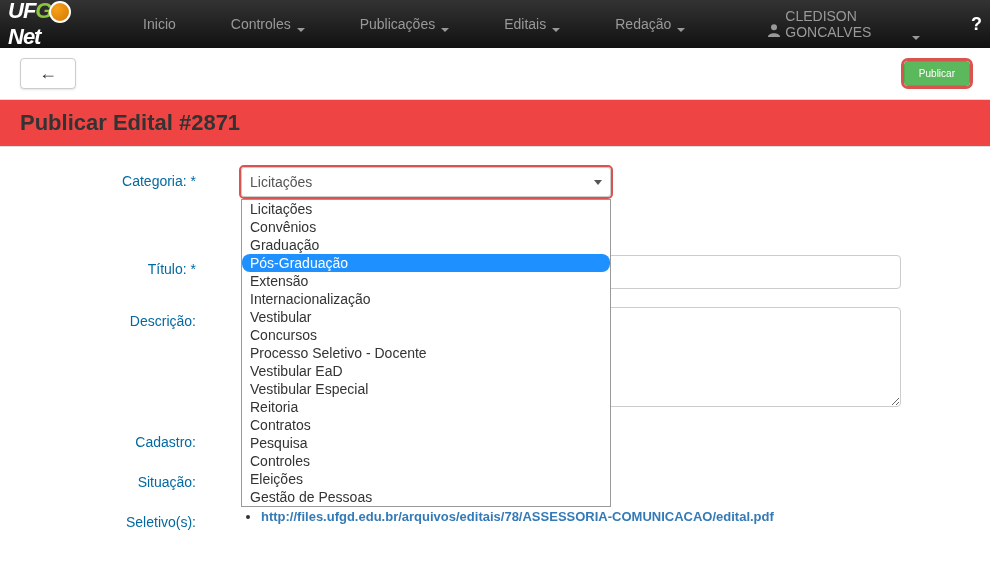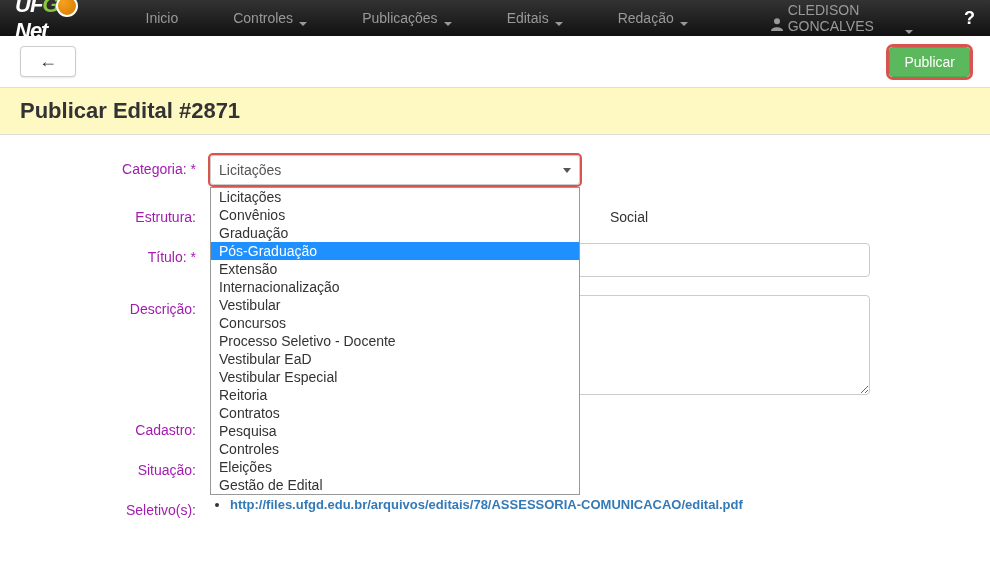--- a/index.html
+++ b/index.html
@@ -1,48 +1,48 @@
 <!DOCTYPE html>
 <html><head>
 <meta charset="utf-8">
 <style>
   * { box-sizing: border-box; margin: 0; padding: 0; }
   body { font-family: "Helvetica Neue", Helvetica, Arial, sans-serif; font-size: 14px; color: #333; background: #fff; width: 990px; }
   
-  .navbar { background: linear-gradient(to bottom, #333, #111); height: 36px; display: flex; align-items: center; padding: 0 15px; gap: 27px; }
+  .navbar { background: linear-gradient(to bottom, #333, #111); height: 48px; display: flex; align-items: center; padding: 0 8px; gap: 27px; }
   .logo { display: flex; align-items: center; margin-right: 20px; }
   .logo-text { font-family: Arial, sans-serif; font-size: 22px; font-weight: bold; font-style: italic; color: #fff; letter-spacing: -1px; }
   .logo-text .green { color: #8cc63f; }
   .globe { display: inline-block; width: 22px; height: 22px; border-radius: 50%; background: radial-gradient(circle at 30% 30%, #f7a11d, #d47800); border: 2px solid #fff; vertical-align: middle; margin: 0 -2px; }
   .nav-item { color: #999; padding: 10px 14px; font-size: 14px; cursor: pointer; display: flex; align-items: flex-end; gap: 4px; }
   .caret { display: inline-block; width: 0; height: 0; border-left: 4px solid transparent; border-right: 4px solid transparent; border-top: 4px solid #999; margin-left: 2px; }
   .nav-spacer { flex: 1; }
   .user-icon { display: inline-block; }
   .help-icon { color: #fff; font-weight: bold; font-size: 18px; margin-left: 10px; cursor: pointer; }
   
   .toolbar { padding: 10px 20px; display: flex; align-items: center; }
   .back-btn { background: #fff; border: 1px solid #ccc; border-radius: 4px; padding: 4px 18px; font-size: 18px; cursor: pointer; color: #333; box-shadow: 0 1px 2px rgba(0,0,0,0.1); }
   .spacer { flex: 1; }
-  .publish-btn { background: #5cb85c; color: #fff; border: 1px solid #4cae4c; border-radius: 4px; padding: 6px 14px; font-size: 14px; cursor: pointer; outline: 3px solid #d9534f; outline-offset: 0; }
+  .publish-btn { background: #5cb85c; color: #fff; border: 1px solid #4cae4c; border-radius: 4px; padding: 6px 14px; font-size: 10px; cursor: pointer; outline: 3px solid #d9534f; outline-offset: 0; }
   
-  .page-header { background: #fef9c3; border-top: 1px solid #ddd; border-bottom: 1px solid #ddd; padding: 10px 20px; }
+  .page-header { background: #ef4444; border-top: 1px solid #ddd; border-bottom: 1px solid #ddd; padding: 10px 20px; }
   .page-header h1 { font-size: 22px; font-weight: bold; color: #333; }
   
   .form-area { padding: 20px; position: relative; }
   .form-row { display: flex; align-items: flex-start; margin-bottom: 18px; }
-  .form-label { width: 190px; text-align: right; padding-right: 14px; padding-top: 6px; color: #a21caf; }
-  .form-control { flex: 1; max-width: 670px; }
+  .form-label { width: 190px; text-align: right; padding-right: 14px; padding-top: 6px; color: #0369a1; }
+  .form-control { flex: 1; max-width: 670px; margin-left: 31px; }
   
   .select-wrap { position: relative; width: 370px; }
   .select-box { width: 100%; height: 30px; border: 1px solid #ccc; border-radius: 3px; background: #fff; padding: 4px 8px; font-size: 14px; color: #555; outline: 2px solid #d9534f; outline-offset: 0; display: flex; align-items: center; justify-content: space-between; cursor: pointer; }
   .select-caret { width: 0; height: 0; border-left: 4px solid transparent; border-right: 4px solid transparent; border-top: 5px solid #555; }
   
   .dropdown-list { position: absolute; top: 32px; left: 0; width: 370px; background: #fff; border: 1px solid #999; z-index: 100; max-height: 360px; overflow-y: scroll; }
   .dropdown-item { padding: 1px 8px; font-size: 14px; color: #333; cursor: pointer; }
-  .dropdown-item.highlighted { background: #1e90ff; color: #fff; }
+  .dropdown-item.highlighted { background: #1e90ff; color: #fff; border-radius: 8px; }
   
   .static-text { padding-top: 6px; color: #333; }
   .text-input { width: 100%; max-width: 660px; height: 34px; border: 1px solid #ccc; border-radius: 4px; padding: 6px 10px; font-size: 14px; }
   .textarea-input { width: 100%; max-width: 660px; height: 100px; border: 1px solid #ccc; border-radius: 4px; padding: 6px 10px; font-size: 14px; resize: vertical; }
   
   .file-list { list-style: disc; padding-left: 20px; }
   .file-link { color: #337ab7; font-weight: bold; text-decoration: none; font-size: 13px; }
   
   
   .dropdown-list::-webkit-scrollbar { width: 16px; }
@@ -121,28 +121,27 @@
             <div class="dropdown-item">Vestibular</div>
             <div class="dropdown-item">Concursos</div>
             <div class="dropdown-item">Processo Seletivo - Docente</div>
             <div class="dropdown-item">Vestibular EaD</div>
             <div class="dropdown-item">Vestibular Especial</div>
             <div class="dropdown-item">Reitoria</div>
             <div class="dropdown-item">Contratos</div>
             <div class="dropdown-item">Pesquisa</div>
             <div class="dropdown-item">Controles</div>
             <div class="dropdown-item">Eleições</div>
-            <div class="dropdown-item">Gestão de Edital</div>
+            <div class="dropdown-item">Gestão de Pessoas</div>
           </div>
       </div>
     </div>
   </div>
 
   <div class="form-row">
-    <div class="form-label">Estrutura:</div>
     <div class="form-control static-text" style="padding-left:400px;">Social</div>
   </div>
 
   <div class="form-row">
     <div class="form-label">Título: *</div>
     <div class="form-control">
       <input class="text-input" type="text" value="" style="">
     </div>
   </div>
 

